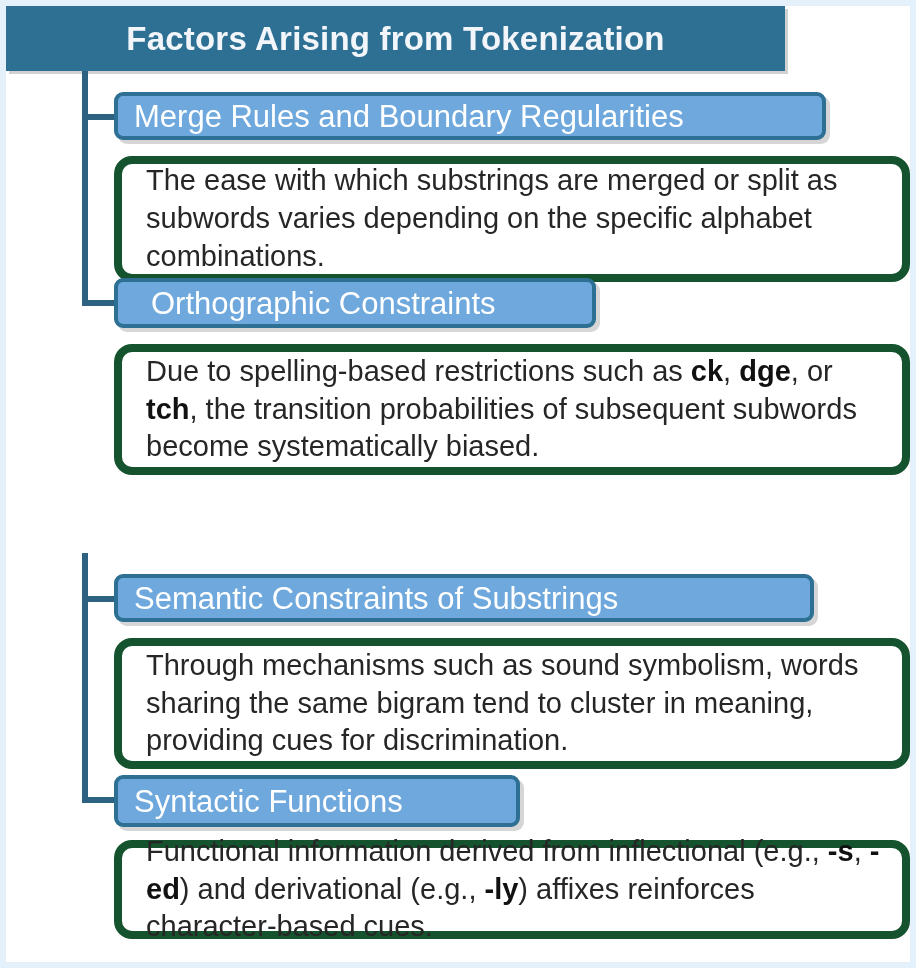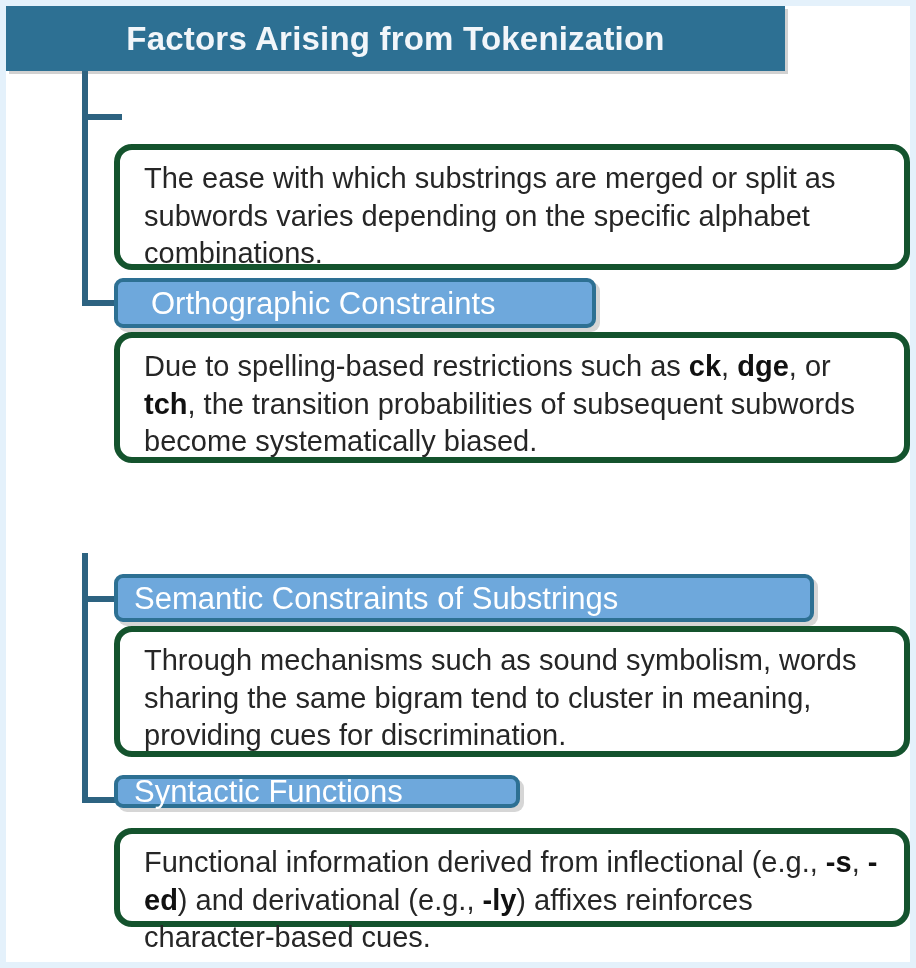--- a/index.html
+++ b/index.html
@@ -62,25 +62,27 @@
     font-size: 31px;
     line-height: 1;
     color: #ffffff;
     white-space: nowrap;
   }
 
   
   .body-box {
     position: absolute;
     background: #ffffff;
-    border: 6px solid #14532d;
+    border: 8px solid #14532d;
     border-radius: 18px;
     box-sizing: border-box;
     padding: 10px 20px 10px 24px;
     display: flex;
+    align-items: center;
+    margin-top: 12px;
   }
   .body-box .body-text {
     font-size: 29px;
     line-height: 1.30;
     color: #262626;
   }
   .body-box .body-text b {
     font-weight: bold;
     color: #111111;
   }
@@ -103,20 +105,23 @@
 <div class="canvas">
 
   <div class="section-header" style="left:0px; top:0px; width:779px; height:65px;">
     <span class="section-header-label">Factors Arising from Tokenization</span>
   </div>
 
   <div class="connector-v" style="left:76px; top:65px; height:235px;"></div>
   <div class="connector-h" style="left:76px; top:108px; width:40px;"></div>
   <div class="connector-h" style="left:76px; top:294px; width:40px;"></div>
 
+  <div class="sub-header" style="left:108px; top:86px; width:712px; height:48px;">
+    <span class="sub-header-label">Merge Rules and Boundary Regularities</span>
+  </div>
 
   <div class="body-box" style="left:108px; top:138px; width:796px; height:126px;">
     <div class="body-text">The ease with which substrings are merged or split as subwords varies depending on the specific alphabet combinations.</div>
   </div>
 
   <div class="sub-header" style="left:108px; top:272px; width:482px; height:50px;padding-left:33px;">
     <span class="sub-header-label">Orthographic Constraints</span>
   </div>
 
   <div class="body-box" style="left:108px; top:326px; width:796px; height:131px;">
@@ -129,21 +134,21 @@
   <div class="connector-h" style="left:76px; top:791px; width:40px;"></div>
 
   <div class="sub-header" style="left:108px; top:568px; width:700px; height:48px;">
     <span class="sub-header-label">Semantic Constraints of Substrings</span>
   </div>
 
   <div class="body-box" style="left:108px; top:620px; width:796px; height:131px;">
     <div class="body-text">Through mechanisms such as sound symbolism, words sharing the same bigram tend to cluster in meaning, providing cues for discrimination.</div>
   </div>
 
-  <div class="sub-header" style="left:108px; top:769px; width:406px; height:33px;">
+  <div class="sub-header" style="left:108px; top:769px; width:406px; height:52px;">
     <span class="sub-header-label">Syntactic Functions</span>
   </div>
 
   <div class="body-box" style="left:108px; top:822px; width:796px; height:99px;">
     <div class="body-text">Functional information derived from inflectional (e.g., <b>-s</b>, <b>-ed</b>) and derivational (e.g., <b>-ly</b>) affixes reinforces character-based cues.</div>
   </div>
 
 </div>
 
 </body></html>

